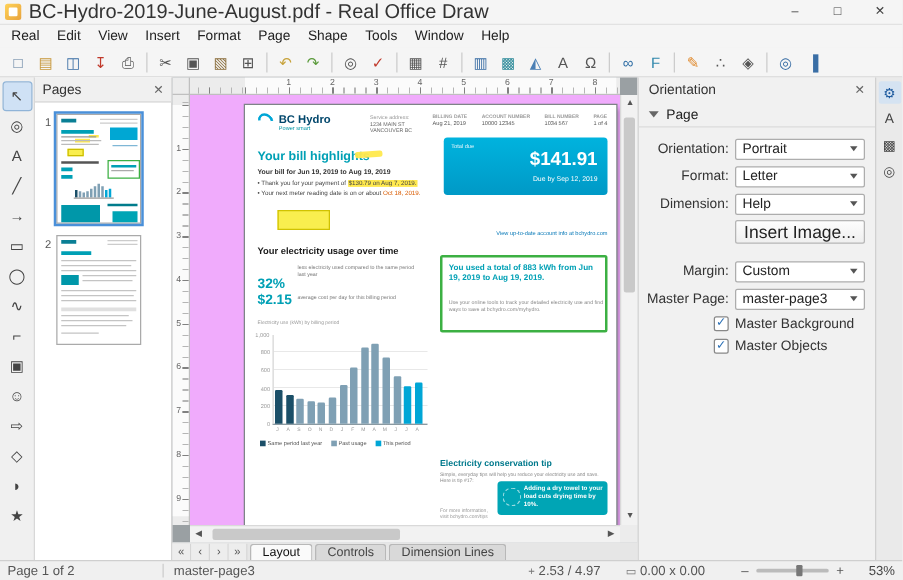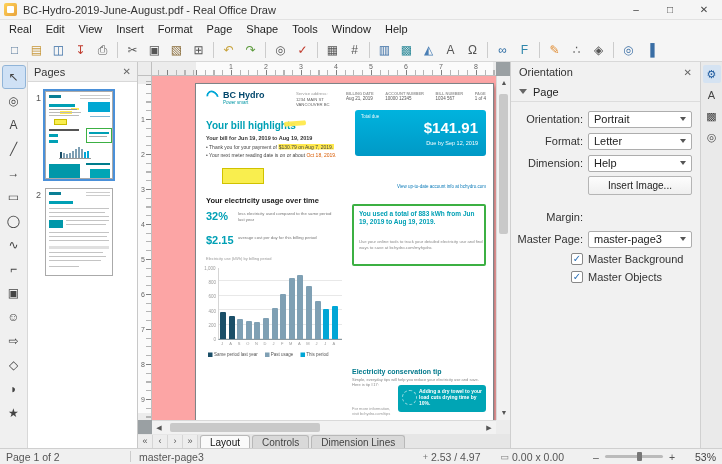--- a/index.html
+++ b/index.html
@@ -3,21 +3,21 @@
 <meta charset="utf-8">
 <style>
   * { margin:0; padding:0; box-sizing:border-box; }
   html,body { width:722px; height:464px; }
   body { position:relative; font-family:"Liberation Sans",sans-serif; font-size:11px; background:#f0f0f0; overflow:hidden; color:#222; }
 
   
   .titlebar { position:absolute; left:0; top:0; width:722px; height:20px; background:#f5f5f5; border-bottom:1px solid #e2e2e2; display:flex; align-items:center; gap:6px; padding:0 4px; }
   .appicon { width:13px; height:13px; border-radius:2px; background:linear-gradient(135deg,#ffd257,#e8a33d); position:relative; flex:none; }
   .appicon::after { content:""; position:absolute; left:3px; top:3px; width:7px; height:7px; background:#fff; border-radius:1px; }
-  .titletext { font-size:11px; color:#333; flex:1; white-space:nowrap; overflow:hidden; }
+  .titletext { font-size:16px; color:#333; flex:1; white-space:nowrap; overflow:hidden; }
   .wbtn { width:28px; height:19px; text-align:center; line-height:19px; font-size:10px; color:#444; }
   .menubar { position:absolute; left:0; top:20px; width:722px; height:18px; background:#f5f5f5; display:flex; align-items:center; padding-left:2px; }
   .mitem { padding:0 7px; height:18px; line-height:18px; font-size:11px; color:#222; }
   .toolbar { position:absolute; left:0; top:38px; width:722px; height:24px; background:#f5f5f5; border-bottom:1px solid #d8d8d8; display:flex; align-items:center; padding:0 4px; gap:1px; }
   .tbicon { width:21px; height:20px; display:flex; align-items:center; justify-content:center; font-size:12px; border-radius:2px; flex:none; }
   .tbsep { width:1px; height:16px; background:#ccc; margin:0 3px; flex:none; }
 
   
   .toolstrip { position:absolute; left:0; top:62px; width:28px; height:386px; background:#f0f0f0; border-right:1px solid #d8d8d8; display:flex; flex-direction:column; align-items:center; padding-top:3px; }
   .tool { width:22px; height:22px; display:flex; align-items:center; justify-content:center; font-size:12px; color:#444; border-radius:2px; margin:1px 0; }
@@ -42,21 +42,21 @@
   .hruler::after { content:""; position:absolute; left:0; right:0; bottom:0; height:5px;
     background-image:repeating-linear-gradient(to right,#808080 0 1px,transparent 1px 35px),repeating-linear-gradient(to right,#b5b5b5 0 1px,transparent 1px 8.75px);
     background-position:44px 0,44px 0; }
   .hruler .rnum { position:absolute; top:1px; transform:translateX(-50%); font-size:7px; color:#666; }
   .vruler { position:absolute; left:0; top:14px; width:14px; bottom:14px; background:#ececec; border-right:1px solid #bfbfbf; overflow:hidden; z-index:2; }
   .vruler .rpage { position:absolute; top:8px; height:329px; left:0; right:0; background:#fbfbfb; }
   .vruler::after { content:""; position:absolute; top:0; bottom:0; right:0; width:5px;
     background-image:repeating-linear-gradient(to bottom,#808080 0 1px,transparent 1px 35px),repeating-linear-gradient(to bottom,#b5b5b5 0 1px,transparent 1px 8.75px);
     background-position:0 8px,0 8px; }
   .vruler .rnum { position:absolute; left:3px; transform:translateY(-50%); font-size:7px; color:#666; }
-  .canvas { position:absolute; left:14px; top:14px; right:14px; bottom:14px; background:#fca5a5; overflow:hidden; }
+  .canvas { position:absolute; left:14px; top:14px; right:14px; bottom:14px; background:#f0abfc; overflow:hidden; }
 
   .vscroll { position:absolute; right:0; top:14px; width:14px; bottom:14px; background:#f2f2f2; border-left:1px solid #d9d9d9; z-index:2; }
   .hscroll { position:absolute; left:14px; right:14px; bottom:0; height:14px; background:#f2f2f2; border-top:1px solid #d9d9d9; z-index:2; }
   .sarr { position:absolute; width:14px; height:14px; font-size:7px; color:#555; text-align:center; line-height:14px; }
   .vthumb { position:absolute; left:2px; right:2px; top:18px; height:140px; background:#c9c9c9; border-radius:2px; }
   .hthumb { position:absolute; top:2px; bottom:2px; left:18px; width:150px; background:#c9c9c9; border-radius:2px; }
 
   
   .page { position:absolute; left:44px; top:8px; width:297px; height:337px; background:#fff; box-shadow:0 0 0 1px #7e8487, 2px 2px 4px rgba(0,0,0,.35); }
   .page .a { position:absolute; }
@@ -129,21 +129,21 @@
   
   .props { position:absolute; left:510px; top:62px; width:190px; height:386px; background:#f1f1f1; border-left:1px solid #cfcfcf; }
   .p-head { height:20px; display:flex; align-items:center; justify-content:space-between; padding:0 8px; font-size:11px; color:#333; }
   .p-close { font-size:10px; color:#666; }
   .p-sec { height:20px; display:flex; align-items:center; gap:6px; padding:0 8px; border-bottom:1px solid #dcdcdc; margin-bottom:6px; }
   .tri { width:0; height:0; border-left:4px solid transparent; border-right:4px solid transparent; border-top:5px solid #666; }
   .p-row { display:flex; align-items:center; height:22px; padding-right:8px; }
   .p-row label { width:72px; text-align:right; margin-right:5px; font-size:11px; color:#333; }
   .selectbox { flex:1; height:17px; background:#fff; border:1px solid #adadad; border-radius:2px; display:flex; align-items:center; justify-content:space-between; padding:0 5px; font-size:11px; color:#222; }
   .dtri { width:0; height:0; border-left:3.5px solid transparent; border-right:3.5px solid transparent; border-top:4px solid #555; }
-  .p-btn { margin-left:77px; width:105px; height:19px; font-size:10px; background:linear-gradient(#fdfdfd,#efefef); border:1px solid #b5b5b5; border-radius:2px; color:#222; font-family:inherit; }
+  .p-btn { margin-left:77px; width:105px; height:19px; font-size:14px; background:linear-gradient(#fdfdfd,#efefef); border:1px solid #b5b5b5; border-radius:2px; color:#222; font-family:inherit; }
   .gap { margin-top:10px; }
   .p-check { display:flex; align-items:center; gap:5px; padding-left:60px; height:18px; font-size:11px; color:#333; }
   .cb { width:12px; height:12px; background:#fff; border:1px solid #888; border-radius:2px; display:flex; align-items:center; justify-content:center; font-size:10px; color:#2a6fb5; line-height:1; }
 
   
   .sidetabs { position:absolute; left:700px; top:62px; width:22px; height:386px; background:#eaeaea; border-left:1px solid #d0d0d0; display:flex; flex-direction:column; align-items:center; padding-top:3px; gap:3px; }
   .stab { width:18px; height:18px; display:flex; align-items:center; justify-content:center; font-size:11px; color:#444; border-radius:2px; }
   .stab.active { background:#d5e3f2; color:#1d5a9e; }
 
   
@@ -374,21 +374,21 @@
       <div class="a anno-rect"></div>
 
       <div class="a total-box">
         <div class="a t5 tb-label">Total due</div>
         <div class="a tb-amount">$141.91</div>
         <div class="a t5r tb-due">Due by Sep 12, 2019</div>
       </div>
       <div class="a t5r acct-link">View up-to-date account info at bchydro.com</div>
 
       <div class="a usage-title">Your electricity usage over time</div>
-      <div class="a sv" style="top:126px;">32%</div>
+      <div class="a sv" style="top:137px;">32%</div>
       <div class="a t5 sc" style="top:127px;">less electricity used compared to the same period last year</div>
       <div class="a sv" style="top:150px;">$2.15</div>
       <div class="a t5 sc" style="top:151px;">average cost per day for this billing period</div>
       <div class="a t5 usage-note">Electricity use (kWh) by billing period</div>
 
       <div class="a chart" id="chart">
         <div class="bars" id="bars">
             <div class="bar" style="height: 38%; background: rgb(27, 79, 104);"></div>
             <div class="bar" style="height: 33%; background: rgb(27, 79, 104);"></div>
             <div class="bar" style="height: 28%; background: rgb(127, 160, 180);"></div>
@@ -502,20 +502,24 @@
     <div class="selectbox">
         <span>Help</span>
         <span class="dtri"></span>
       </div>
   </div>
   <div class="p-row">
     <button class="p-btn">Insert Image...</button>
   </div>
   <div class="p-row gap">
     <label>Margin:</label>
+    <div class="selectbox">
+        <span>Custom</span>
+        <span class="dtri"></span>
+      </div>
   </div>
   <div class="p-row">
     <label>Master Page:</label>
     <div class="selectbox">
         <span>master-page3</span>
         <span class="dtri"></span>
       </div>
   </div>
   <div class="p-check">
     <span class="cb">

